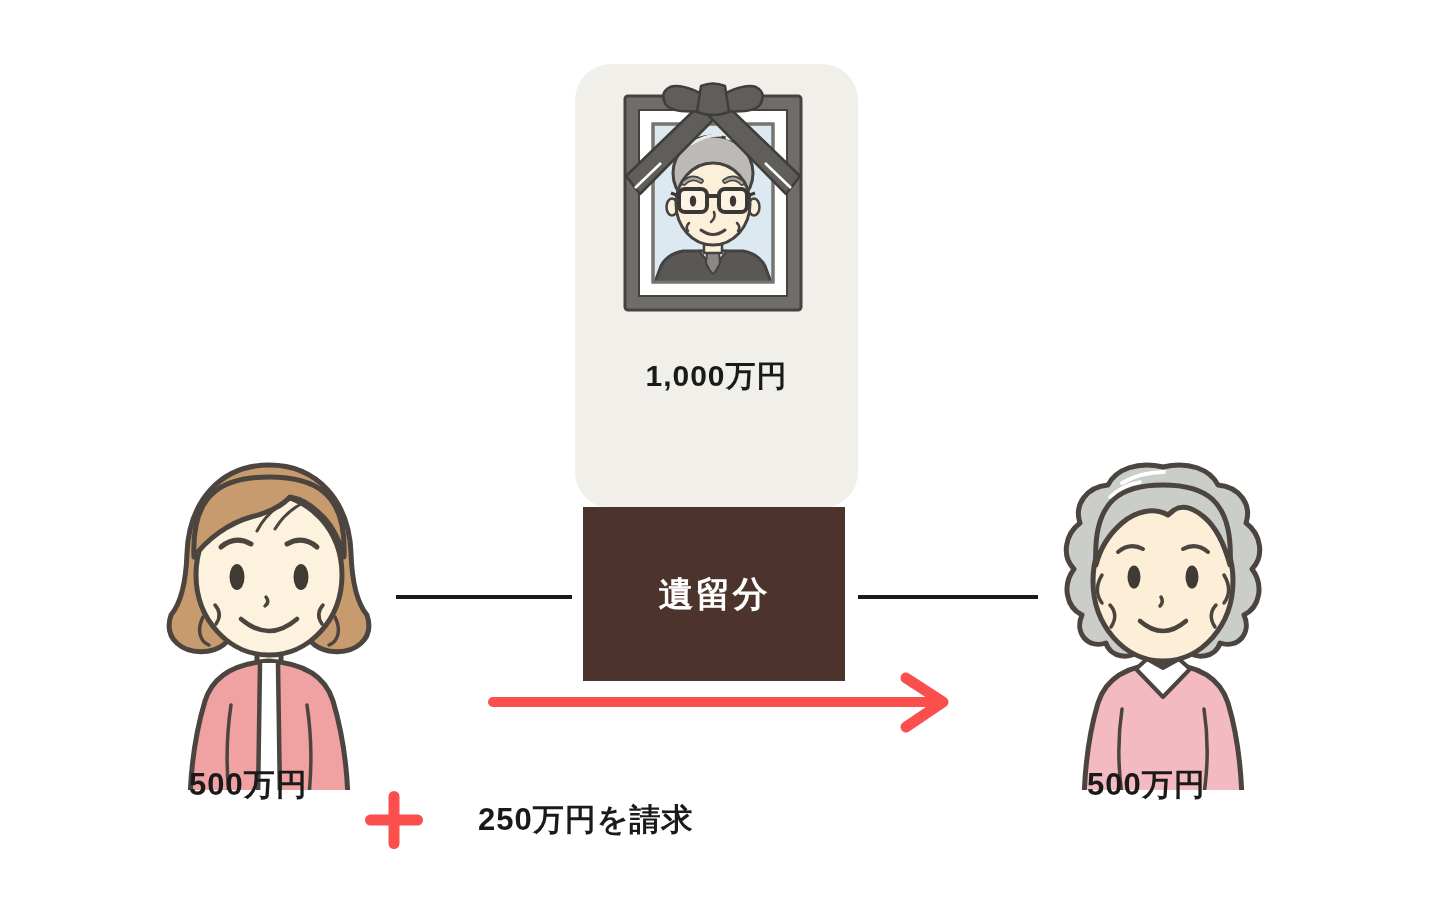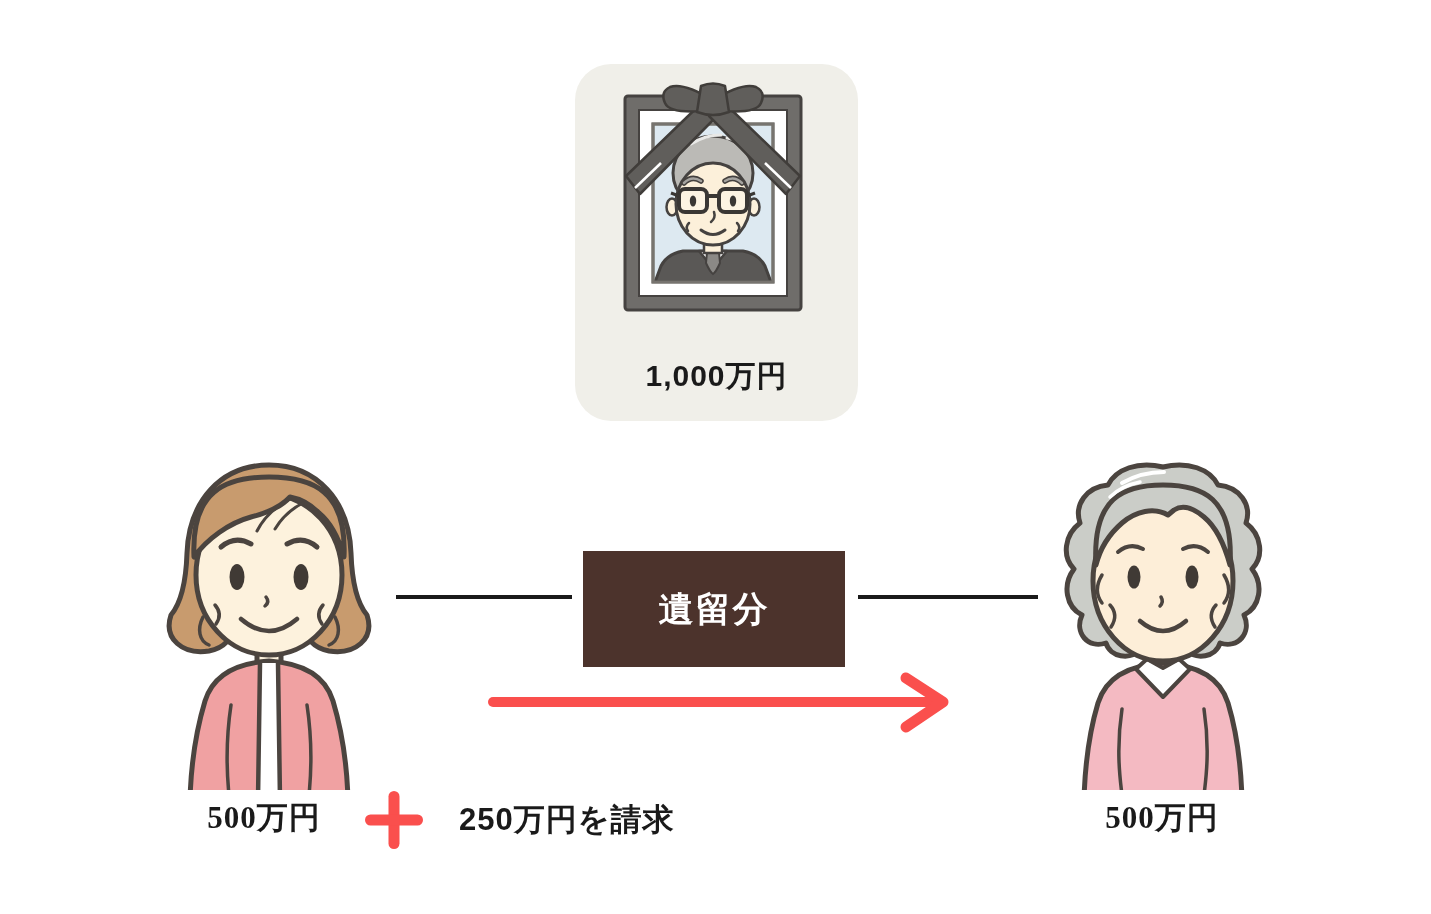--- a/index.html
+++ b/index.html
@@ -5,30 +5,30 @@
   :root{
     --background:#ffffff; --card-bg:#f0efe9; --box-bg:#4c332c; --box-text:#ffffff;
     --accent-red:#fa4f4d; --line-black:#1a1a1a; --text:#1a1a1a;
   }
   *{margin:0;padding:0;box-sizing:border-box;}
   html,body{background:#fff;}
   body{font-family:"Liberation Sans","DejaVu Sans",sans-serif;}
   .canvas{position:relative;width:1431px;height:914px;background:var(--background);overflow:hidden;}
 
   
-  .estate-card{position:absolute;left:575px;top:64px;width:283px;height:357px;
+  .estate-card{position:absolute;left:575px;top:64px;width:283px;height:444px;
     background:var(--card-bg);border-radius:36px;}
   .portrait-svg{position:absolute;left:38px;top:8px;width:200px;height:240px;overflow:visible;}
   .estate-amount{position:absolute;left:0;top:292px;width:100%;text-align:center;
     font-size:30px;font-weight:600;color:var(--text);letter-spacing:1px;}
 
   
-  .legitime-box{position:absolute;left:583px;top:507px;width:262px;height:116px;
+  .legitime-box{position:absolute;left:583px;top:507px;width:262px;height:174px;
     background:var(--box-bg);color:var(--box-text);display:flex;flex-direction:column;
-    align-items:center;justify-content:center;gap:16px;margin-top:44px;}
+    align-items:center;justify-content:center;gap:16px;}
   .legitime-box span{font-size:35px;font-weight:700;line-height:1.1;letter-spacing:2px;}
 
   
   .connector{position:absolute;height:4px;background:var(--line-black);top:595px;}
   .connector.left{left:396px;width:176px;}
   .connector.right{left:858px;width:180px;}
 
   
   .arrow-svg{position:absolute;left:485px;top:668px;width:470px;height:68px;}
   .arrow-svg .stroke{stroke:var(--accent-red);fill:none;}
@@ -37,25 +37,25 @@
   .plus-svg{position:absolute;left:364px;top:790px;width:60px;height:60px;}
   .plus-svg rect{fill:var(--accent-red);}
 
   
   .person{position:absolute;}
   .person.left{left:163px;top:455px;width:212px;height:335px;}
   .person.right{left:1058px;top:457px;width:210px;height:333px;}
   .person svg{width:100%;height:100%;}
 
   
-  .amount-label{position:absolute;top:797px;width:150px;text-align:center;
-    font-size:31px;font-weight:600;color:var(--text);letter-spacing:1px;white-space:nowrap;font-family:Liberation Serif, serif;}
+  .amount-label{position:absolute;top:764px;width:150px;text-align:left;
+    font-size:31px;font-weight:600;color:var(--text);letter-spacing:1px;white-space:nowrap;}
   .amount-label.left{left:189px;}
   .amount-label.right{left:1087px;}
-  .claim-text{position:absolute;left:459px;top:799px;font-size:31px;font-weight:600;
+  .claim-text{position:absolute;left:478px;top:799px;font-size:31px;font-weight:600;
     color:var(--text);letter-spacing:1px;white-space:nowrap;}
 </style>
 </head>
 <body>
 
 <div class="canvas">
 
   <div class="estate-card">
     <svg class="portrait-svg" viewBox="0 0 200 240">
 

